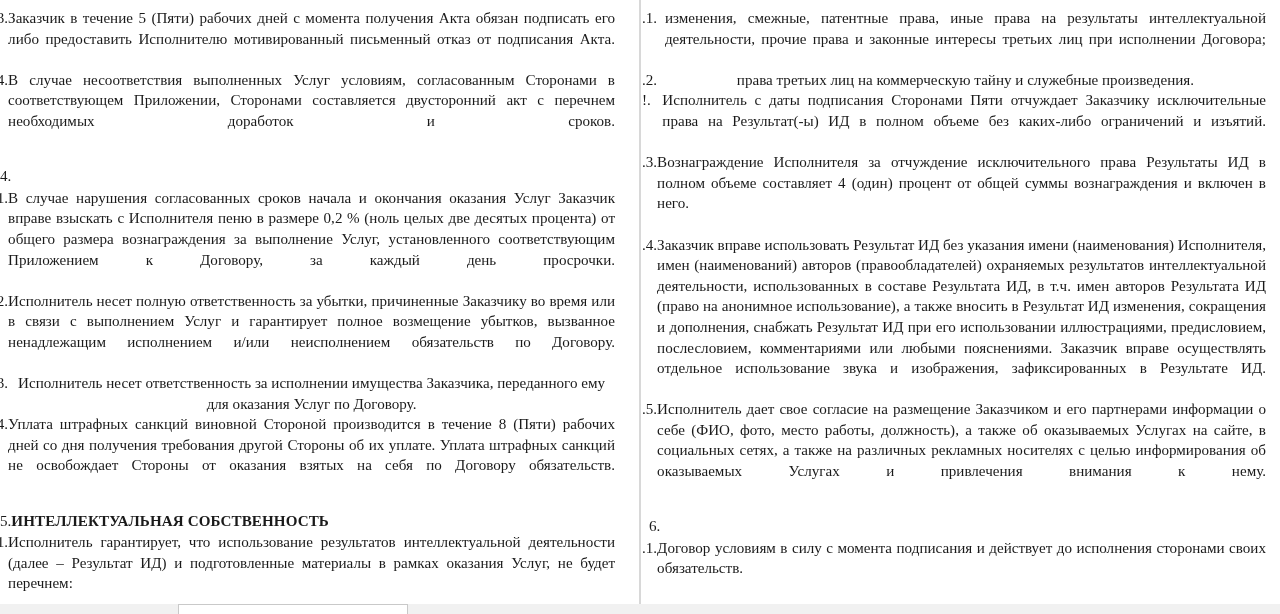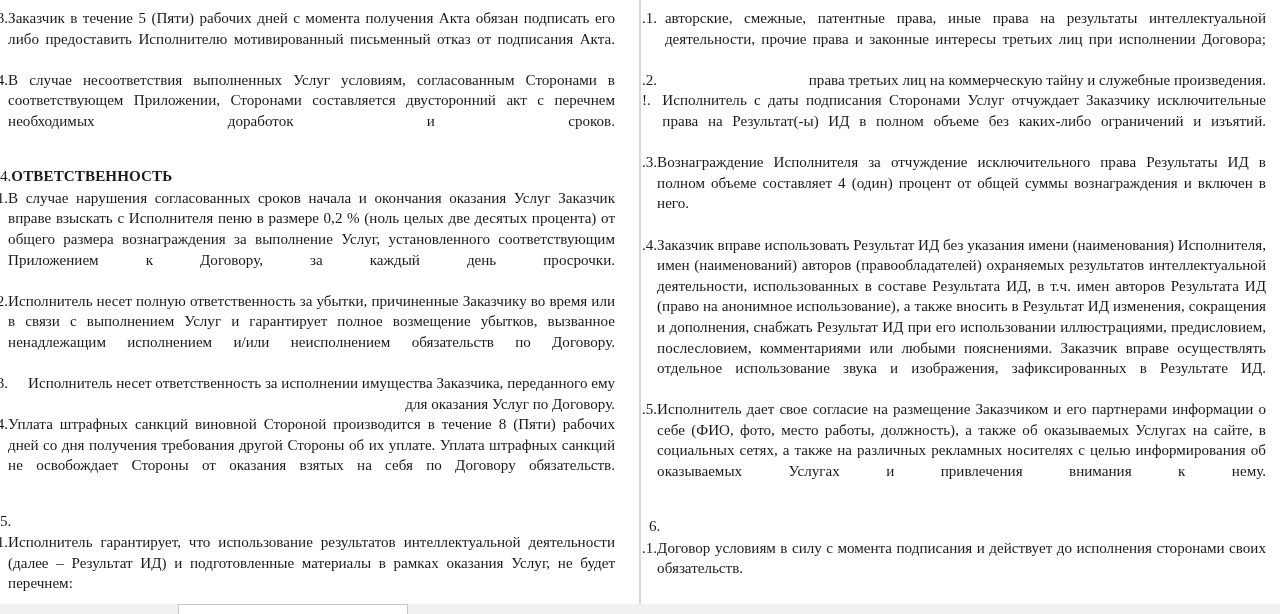--- a/index.html
+++ b/index.html
@@ -74,21 +74,21 @@
     text-justify: inter-word;
     hyphens: none;
   }
   
   .clause .body::after {
     content: "";
     display: inline-block;
     width: 100%;
   }
   .clause.ragged .body {
-    text-align: right;
+    text-align: center;
   }
   .clause.ragged .body::after { content: none; }
 
   .heading {
     display: flex;
     align-items: flex-start;
     font-weight: bold;
     margin-top: 14px;
     margin-bottom: 1px;
   }
@@ -139,21 +139,20 @@
         <span class="body">Заказчик в течение 5 (Пяти) рабочих дней с момента получения Акта обязан подписать его либо предоставить Исполнителю мотивированный письменный отказ от подписания Акта.</span>
       </div>
 
       <div class="clause">
         <span class="num">.4.</span>
         <span class="body">В случае несоответствия выполненных Услуг условиям, согласованным Сторонами в соответствующем Приложении, Сторонами составляется двусторонний акт с перечнем необходимых доработок и сроков.</span>
       </div>
 
       <div class="heading">
         <span class="num">4.</span>
-        <span class="title">ОТВЕТСТВЕННОСТЬ</span>
       </div>
 
       <div class="clause">
         <span class="num">.1.</span>
         <span class="body">В случае нарушения согласованных сроков начала и окончания оказания Услуг Заказчик вправе взыскать с Исполнителя пеню в размере 0,2 % (ноль целых две десятых процента) от общего размера вознаграждения за выполнение Услуг, установленного соответствующим Приложением к Договору, за каждый день просрочки.</span>
       </div>
 
       <div class="clause">
         <span class="num">.2.</span>
         <span class="body">Исполнитель несет полную ответственность за убытки, причиненные Заказчику во время или в связи с выполнением Услуг и гарантирует полное возмещение убытков, вызванное ненадлежащим исполнением и/или неисполнением обязательств по Договору.</span>
@@ -164,48 +163,49 @@
         <span class="body">Исполнитель несет ответственность за исполнении имущества Заказчика, переданного ему для оказания Услуг по Договору.</span>
       </div>
 
       <div class="clause">
         <span class="num">.4.</span>
         <span class="body">Уплата штрафных санкций виновной Стороной производится в течение 8 (Пяти) рабочих дней со дня получения требования другой Стороны об их уплате. Уплата штрафных санкций не освобождает Стороны от оказания взятых на себя по Договору обязательств.</span>
       </div>
 
       <div class="heading">
         <span class="num">5.</span>
+        <span class="title">ИНТЕЛЛЕКТУАЛЬНАЯ СОБСТВЕННОСТЬ</span>
       </div>
 
       <div class="clause">
         <span class="num">.1.</span>
         <span class="body">Исполнитель гарантирует, что использование результатов интеллектуальной деятельности (далее – Результат ИД) и подготовленные материалы в рамках оказания Услуг, не будет перечнем:</span>
       </div>
 
     </div>
   </div>
 
   <div class="col-divider"></div>
 
   <div class="column col-right">
     <div class="flow">
 
       <div class="clause">
         <span class="num wide">.1. </span>
-        <span class="body">авторские, смежные, патентные права, иные права на результаты интеллектуальной деятельности, прочие права и законные интересы третьих лиц при исполнении Договора;</span>
+        <span class="body">изменения, смежные, патентные права, иные права на результаты интеллектуальной деятельности, прочие права и законные интересы третьих лиц при исполнении Договора;</span>
       </div>
 
       <div class="clause ragged">
         <span class="num wide">.2. </span>
         <span class="body">права третьих лиц на коммерческую тайну и служебные произведения.</span>
       </div>
 
       <div class="clause">
         <span class="num wide">!.  </span>
-        <span class="body">Исполнитель с даты подписания Сторонами Услуг отчуждает Заказчику исключительные права на Результат(-ы) ИД в полном объеме без каких-либо ограничений и изъятий.</span>
+        <span class="body">Исполнитель с даты подписания Сторонами Пяти отчуждает Заказчику исключительные права на Результат(-ы) ИД в полном объеме без каких-либо ограничений и изъятий.</span>
       </div>
 
       <div class="clause">
         <span class="num">.3.</span>
         <span class="body">Вознаграждение Исполнителя за отчуждение исключительного права Результаты ИД в полном объеме составляет 4 (один) процент от общей суммы вознаграждения и включен в него.</span>
       </div>
 
       <div class="clause">
         <span class="num">.4.</span>
         <span class="body">Заказчик вправе использовать Результат ИД без указания имени (наименования) Исполнителя, имен (наименований) авторов (правообладателей) охраняемых результатов интеллектуальной деятельности, использованных в составе Результата ИД, в т.ч. имен авторов Результата ИД (право на анонимное использование), а также вносить в Результат ИД изменения, сокращения и дополнения, снабжать Результат ИД при его использовании иллюстрациями, предисловием, послесловием, комментариями или любыми пояснениями. Заказчик вправе осуществлять отдельное использование звука и изображения, зафиксированных в Результате ИД.</span>

